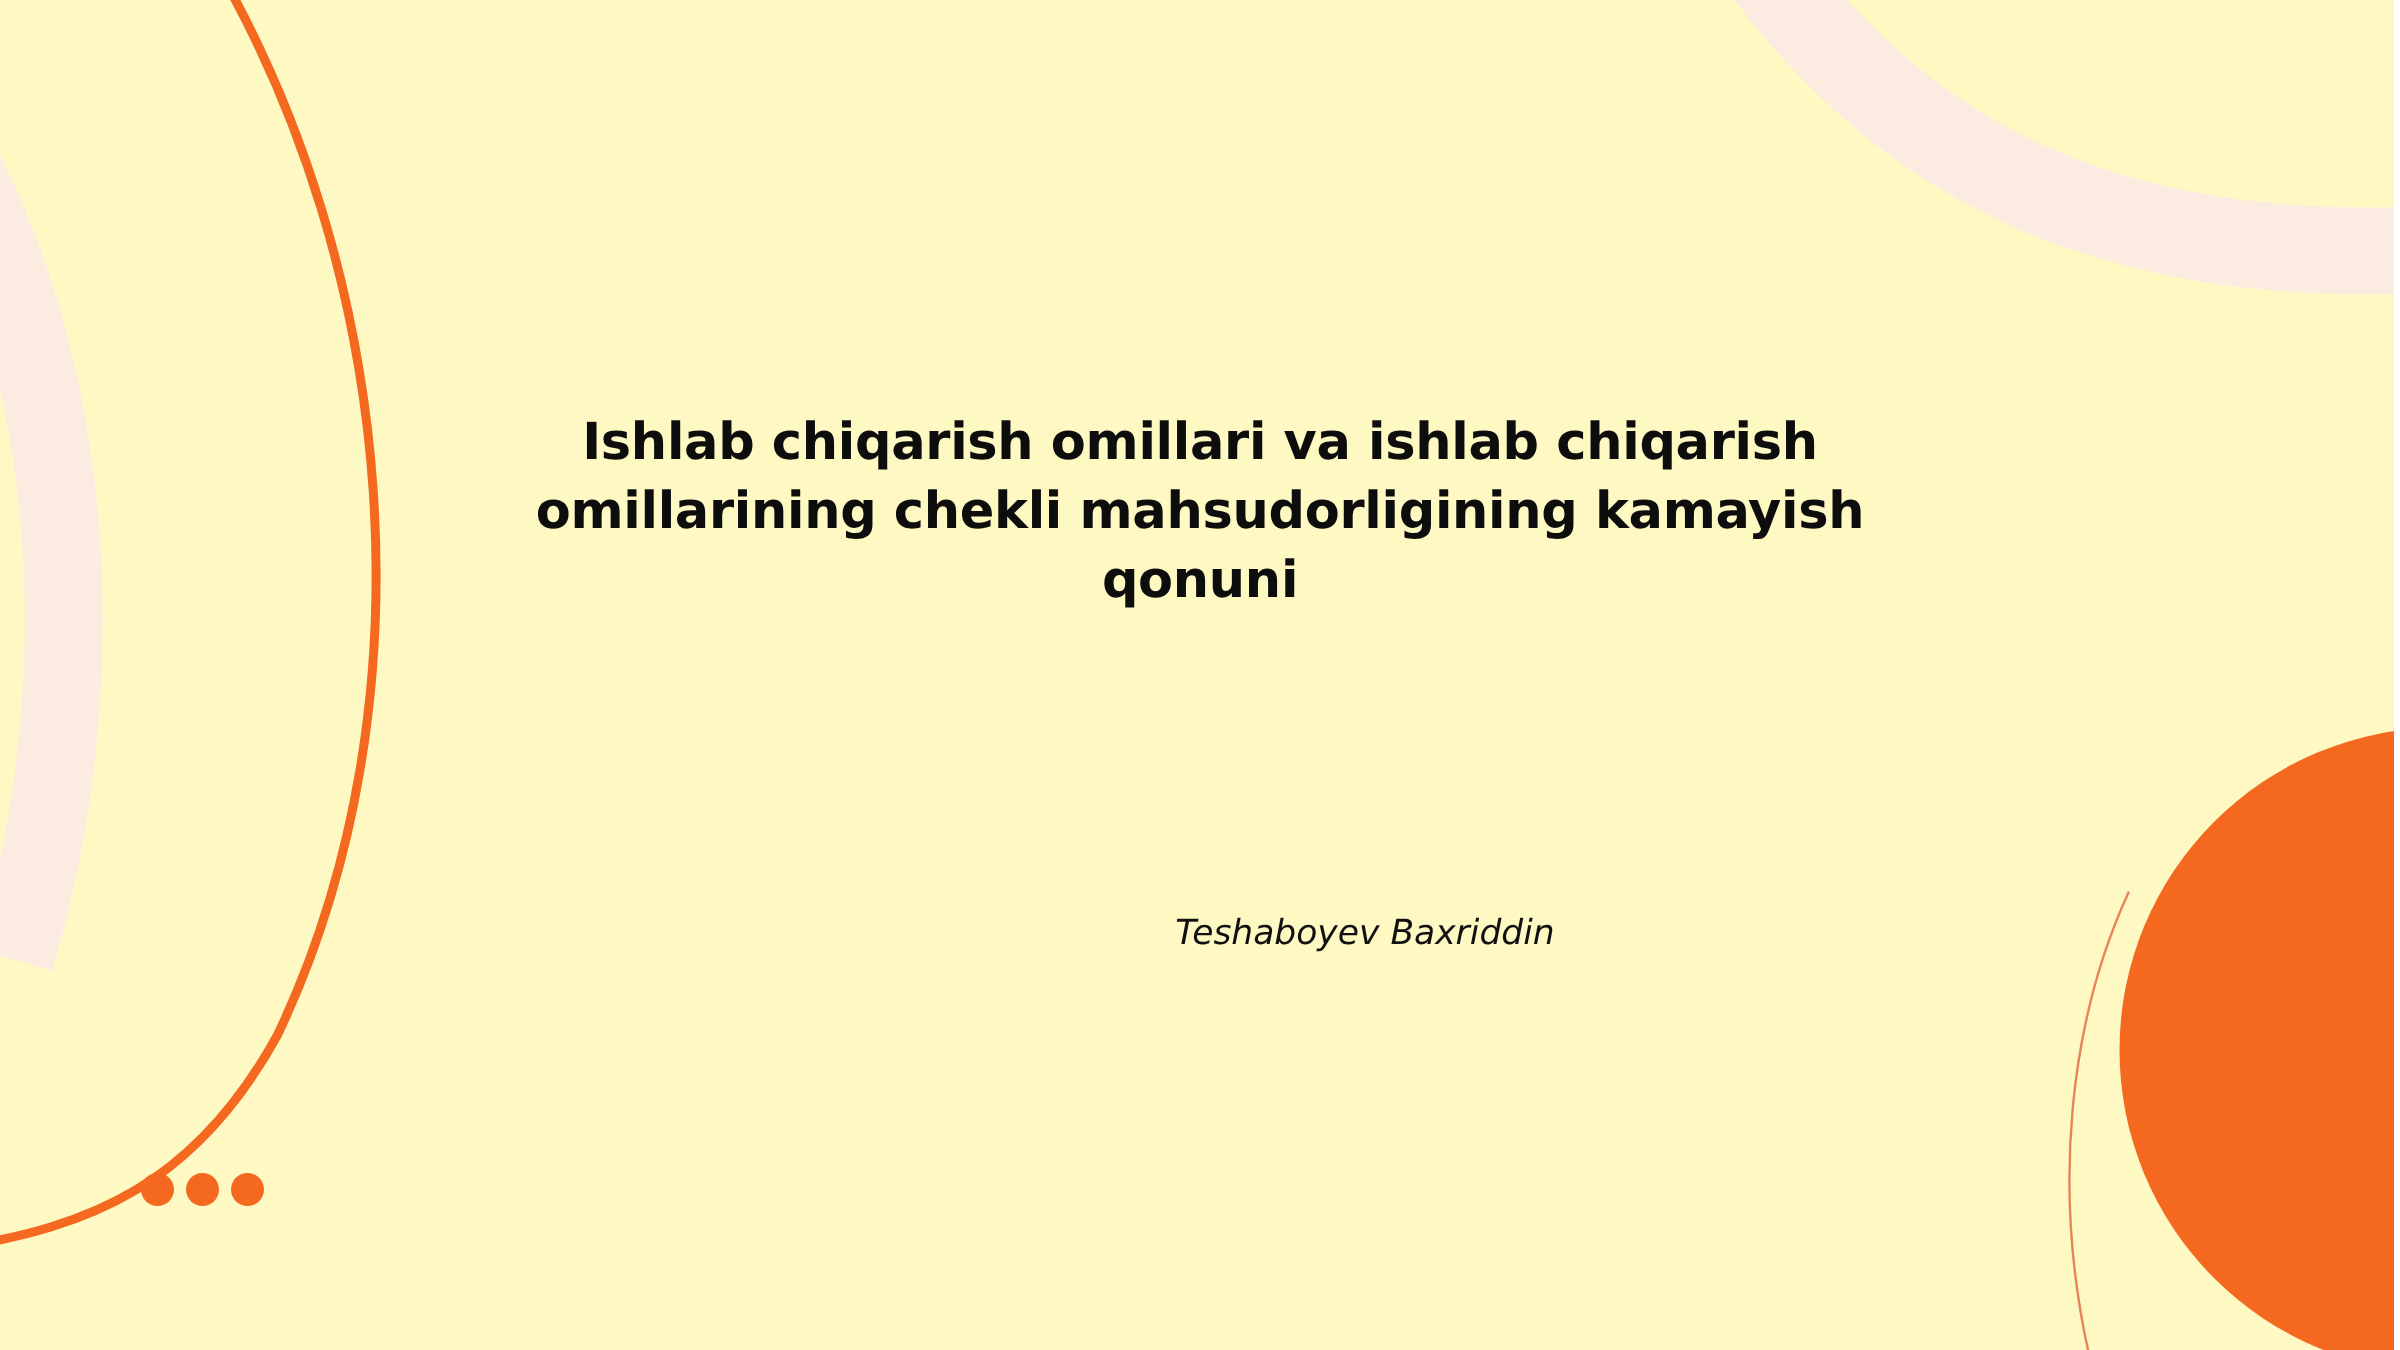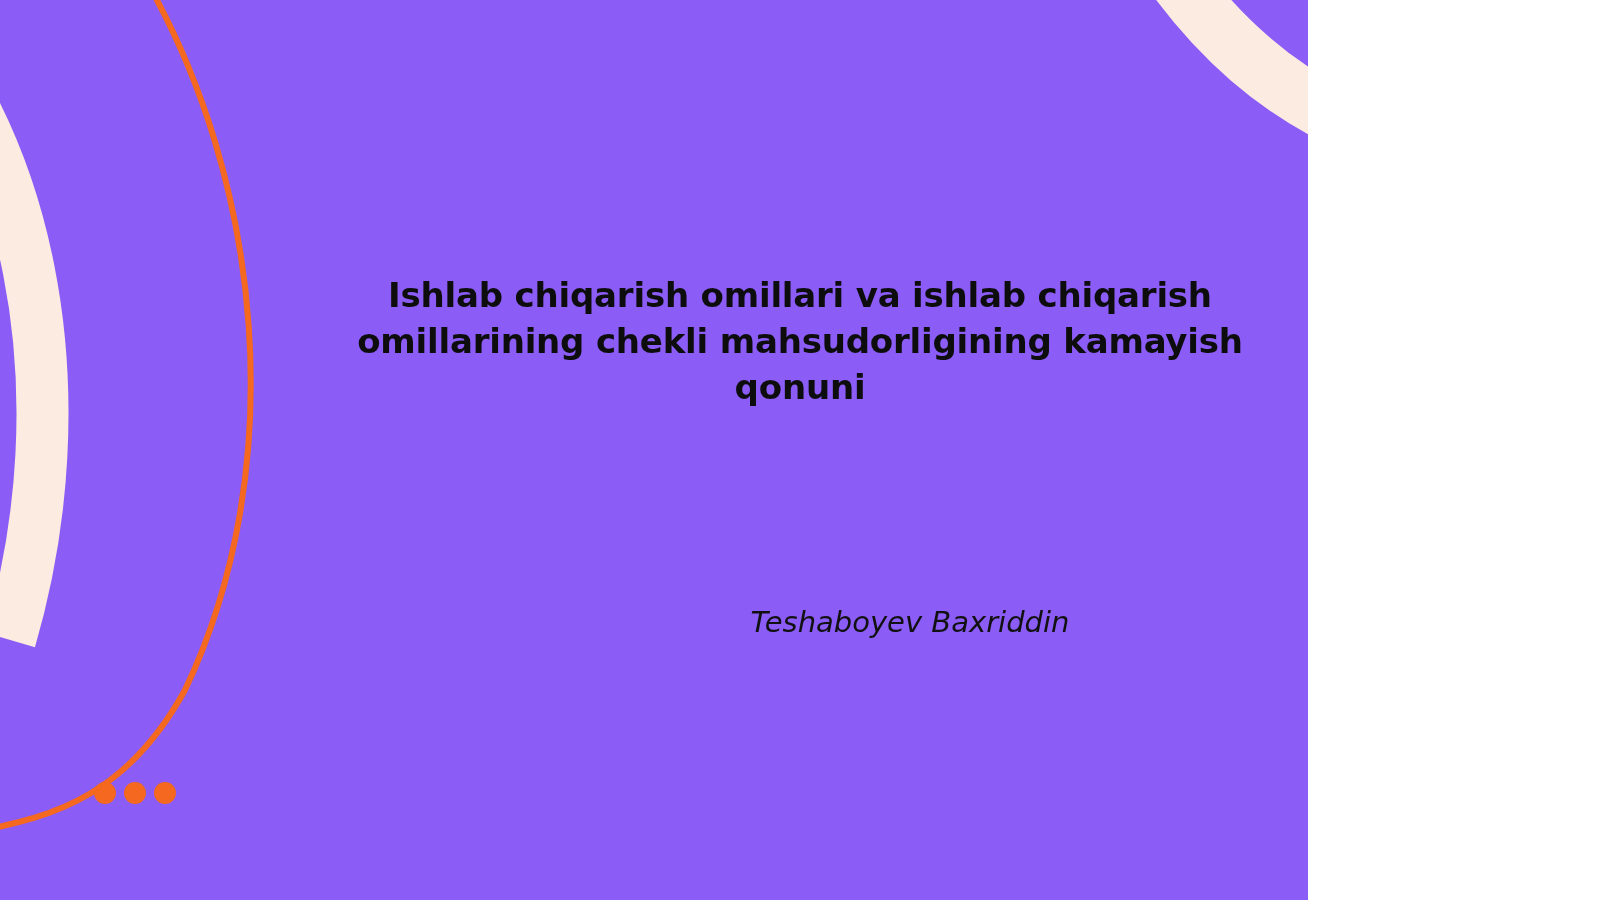--- a/index.html
+++ b/index.html
@@ -2,23 +2,23 @@
 <html><head>
 <meta charset="utf-8">
 <style>
   html, body {
     margin: 0;
     padding: 0;
     background: #ffffff;
   }
   #slide {
     position: relative;
-    width: 1308px;
+    width: 1596px;
     height: 900px;
-    background: #8b5cf6;
+    background: #fef9c3;
     overflow: hidden;
     font-family: "DejaVu Sans", "Liberation Sans", sans-serif;
   }
   .deco-layer {
     position: absolute;
     left: 0;
     top: 0;
     width: 1600px;
     height: 900px;
     pointer-events: none;
@@ -51,21 +51,21 @@
     position: absolute;
     left: 400px;
     top: 602px;
     width: 1020px;
     text-align: center;
   }
   #subtitle-text {
     font-family: "DejaVu Sans", "Liberation Sans", sans-serif;
     font-style: italic;
     font-weight: normal;
-    font-size: 29px;
+    font-size: 23px;
     line-height: 40px;
     color: #111111;
     margin: 0;
   }
 </style>
 </head>
 <body>
 
 <div id="slide">
 

